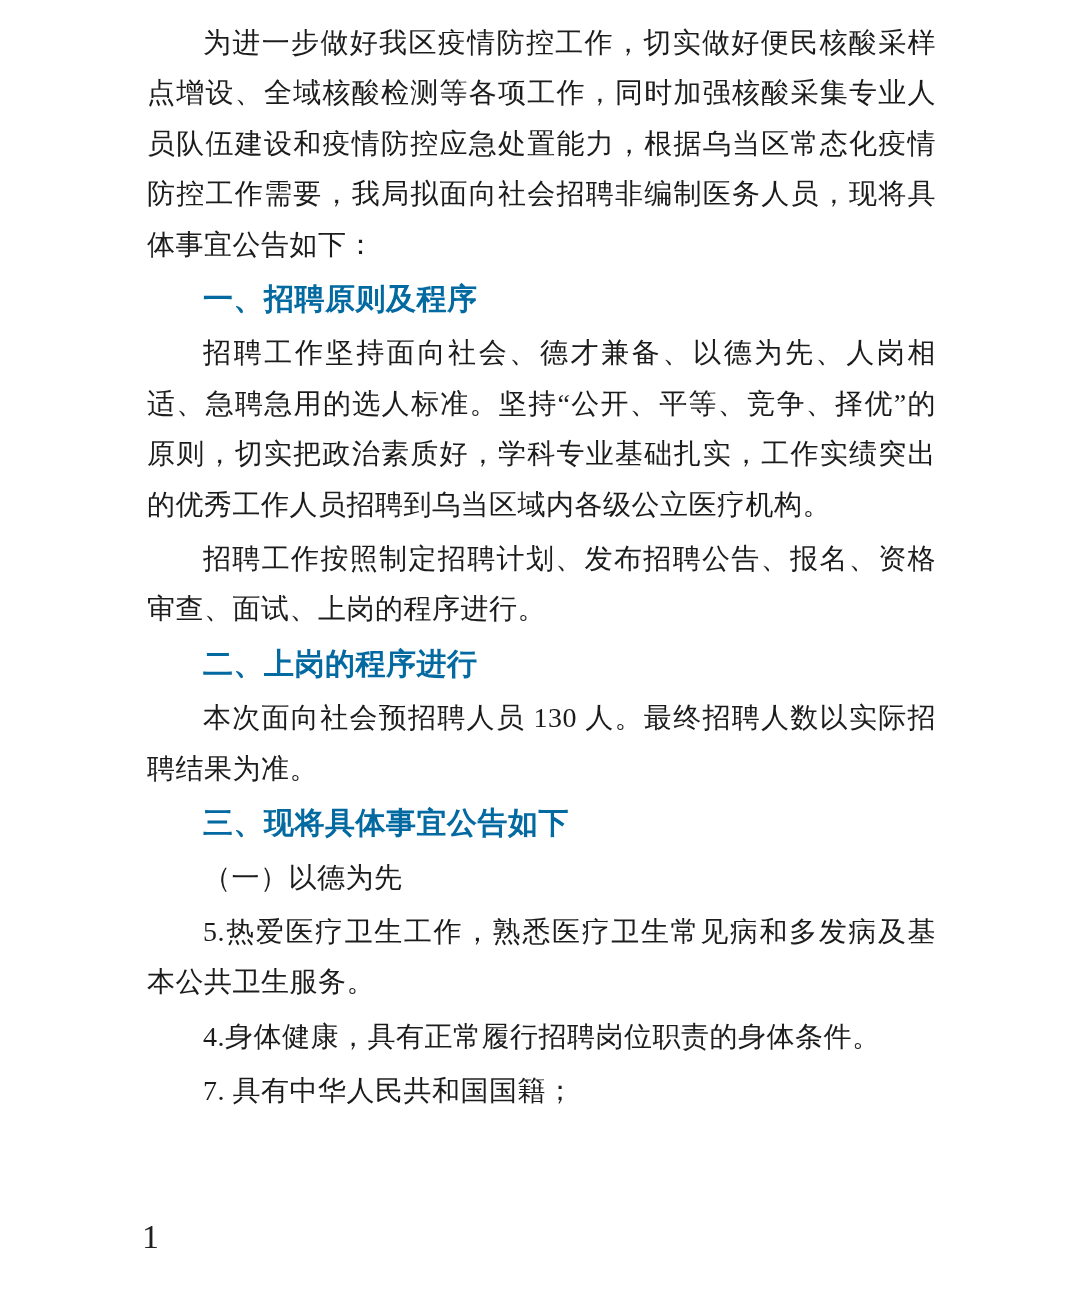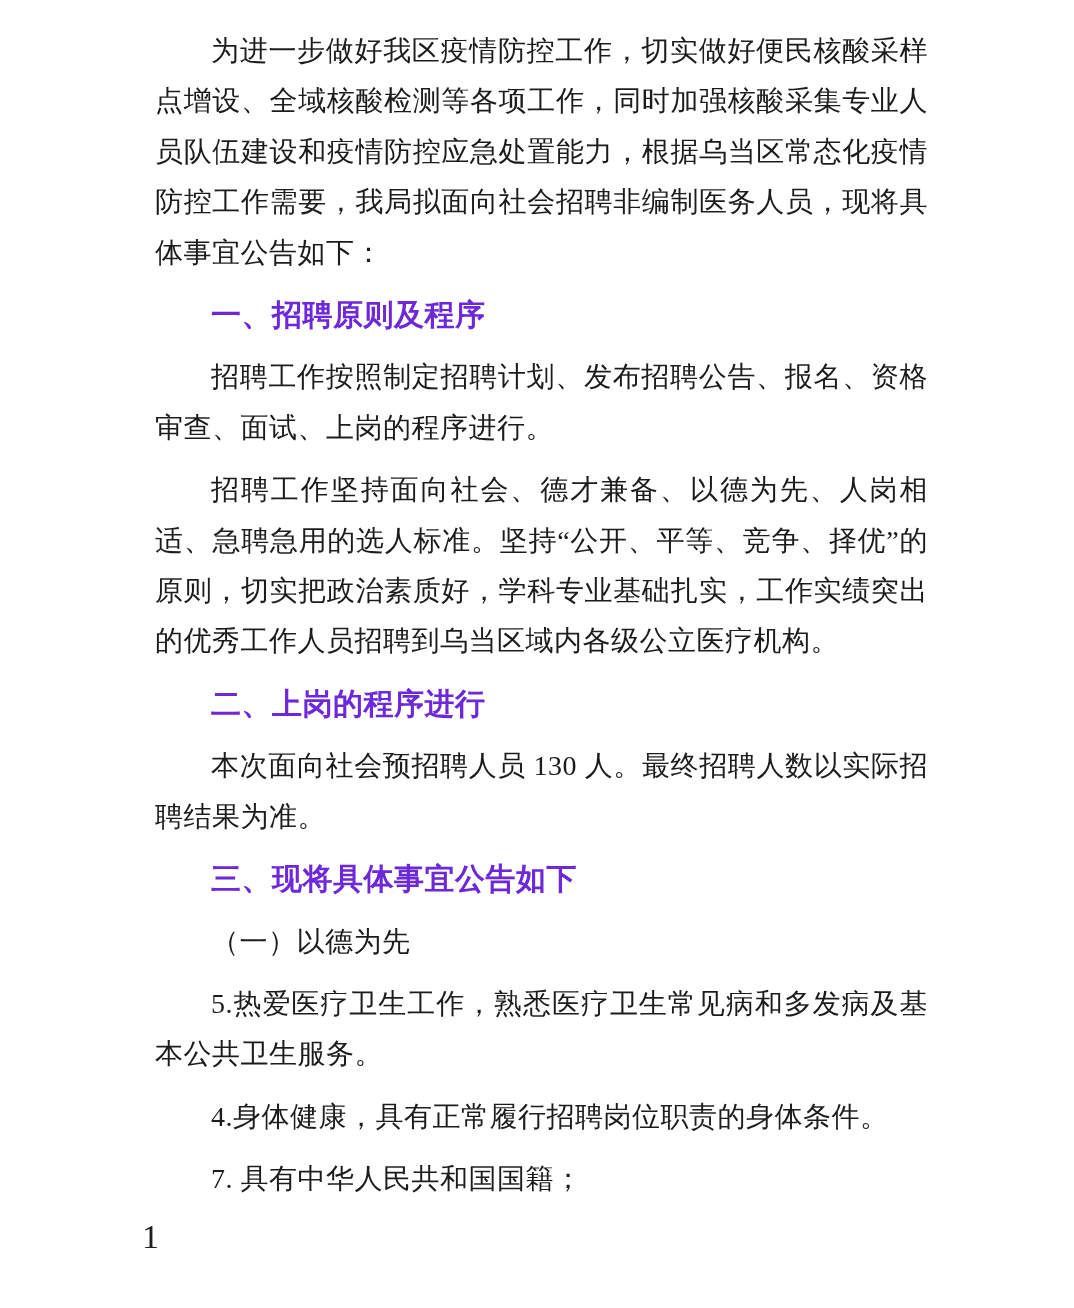--- a/index.html
+++ b/index.html
@@ -21,28 +21,28 @@
     left: 143px;
     top: 14px;
     width: 797px;
     font-size: 28px;
     line-height: 50.4px;
     text-align: justify;
     text-justify: inter-ideograph;
     letter-spacing: 0.5px;
   }
   .content p {
-    margin: 12px;
+    margin: 4px;
     padding: 0;
     text-indent: 2em;
   }
   .content p.h1 {
     font-family: "Liberation Sans", "DejaVu Sans", sans-serif;
     font-weight: 700;
-    color: #6d28d9;
+    color: #0369a1;
     font-size: 30px;
     text-align: left;
     text-indent: 1.87em;
   }
   .content p.sub {
     text-align: left;
   }
   .page-number {
     position: absolute;
     left: 142px;
@@ -53,22 +53,22 @@
     font-family: "Liberation Serif", "DejaVu Serif", serif;
   }
 </style>
 </head>
 <body>
 
 <div class="page">
   <div class="content">
     <p class="para">为进一步做好我区疫情防控工作，切实做好便民核酸采样点增设、全域核酸检测等各项工作，同时加强核酸采集专业人员队伍建设和疫情防控应急处置能力，根据乌当区常态化疫情防控工作需要，我局拟面向社会招聘非编制医务人员，现将具体事宜公告如下：</p>
     <p class="h1">一、招聘原则及程序</p>
+    <p class="para">招聘工作坚持面向社会、德才兼备、以德为先、人岗相适、急聘急用的选人标准。坚持“公开、平等、竞争、择优”的原则，切实把政治素质好，学科专业基础扎实，工作实绩突出的优秀工作人员招聘到乌当区域内各级公立医疗机构。</p>
     <p class="para">招聘工作按照制定招聘计划、发布招聘公告、报名、资格审查、面试、上岗的程序进行。</p>
-    <p class="para">招聘工作坚持面向社会、德才兼备、以德为先、人岗相适、急聘急用的选人标准。坚持“公开、平等、竞争、择优”的原则，切实把政治素质好，学科专业基础扎实，工作实绩突出的优秀工作人员招聘到乌当区域内各级公立医疗机构。</p>
     <p class="h1">二、上岗的程序进行</p>
     <p class="para">本次面向社会预招聘人员 130 人。最终招聘人数以实际招聘结果为准。</p>
     <p class="h1">三、现将具体事宜公告如下</p>
     <p class="sub">（一）以德为先</p>
     <p class="para">5.热爱医疗卫生工作，熟悉医疗卫生常见病和多发病及基本公共卫生服务。</p>
     <p class="para">4.身体健康，具有正常履行招聘岗位职责的身体条件。</p>
     <p class="para">7. 具有中华人民共和国国籍；</p>
   </div>
   <div class="page-number">1</div>
 </div>

